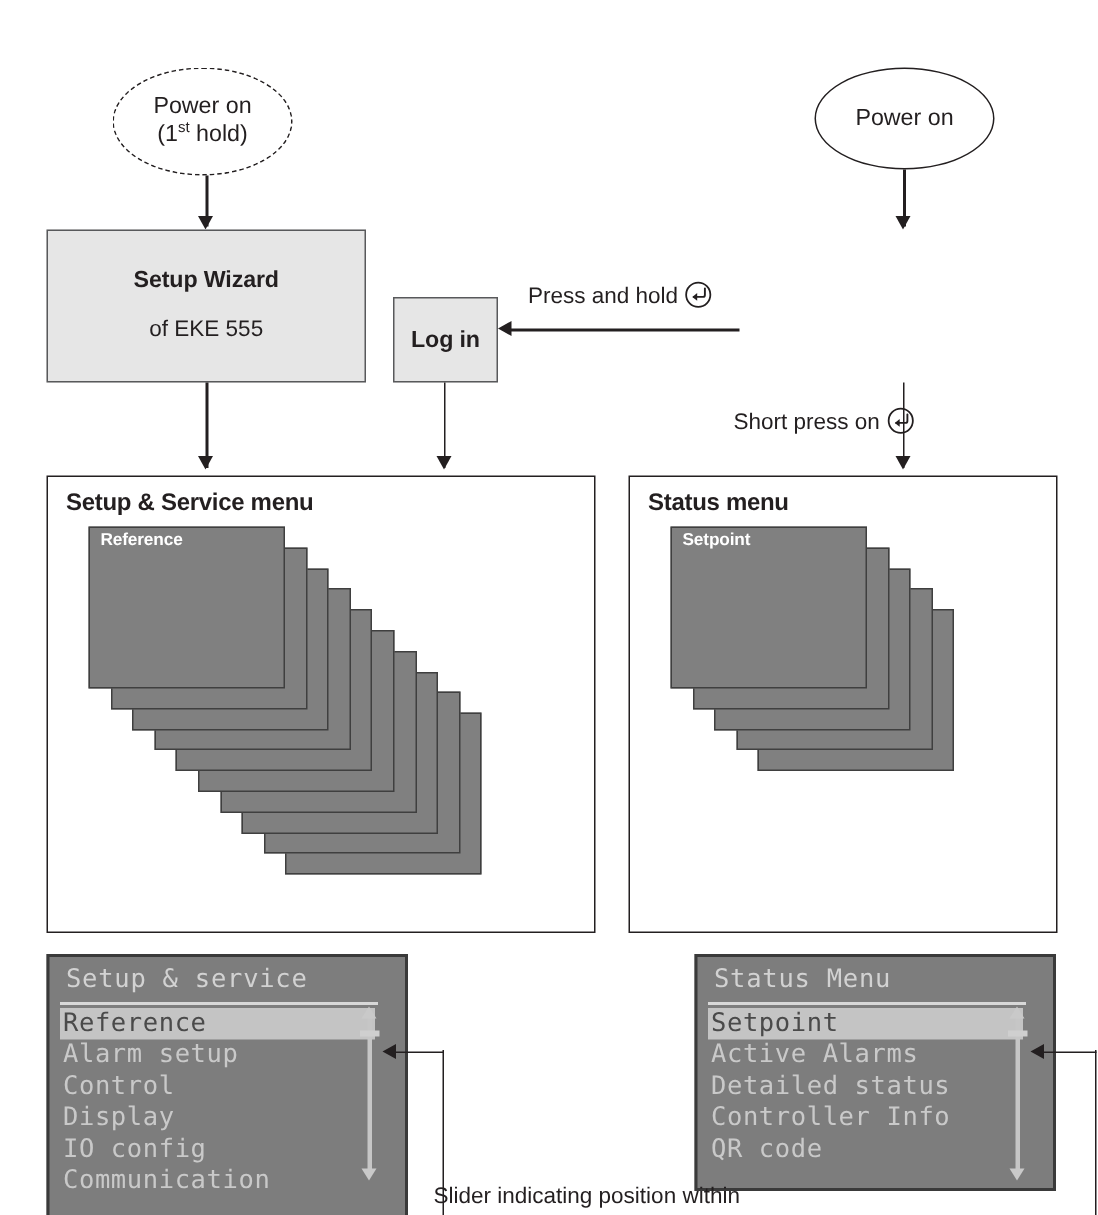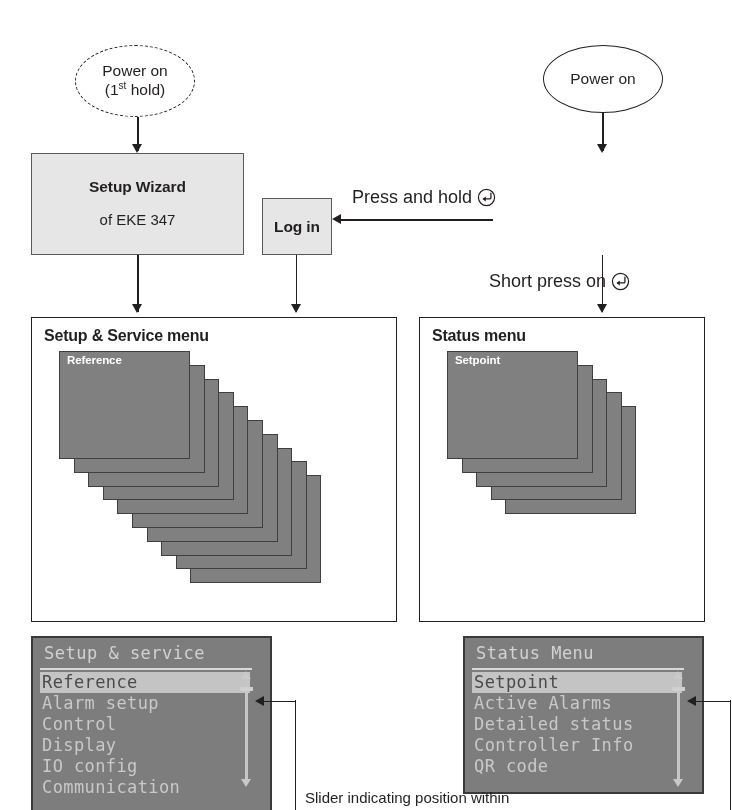--- a/index.html
+++ b/index.html
@@ -112,21 +112,21 @@
 
   
   .enter-icon {
     display: inline-block;
     vertical-align: -4px;
     width: 19px; height: 19px;
   }
 
   .edge-label {
     position: absolute;
-    font-size: 18px;
+    font-size: 15px;
     color: #231f20;
     white-space: nowrap;
   }
 
   
   .lcd {
     position: absolute;
     box-sizing: border-box;
     background: #7d7d7d;
     border: 2.5px solid #3a3a3a;
@@ -197,21 +197,21 @@
 
   <div class="vline" style="left:137px; top:78px; height:34px;"></div>
   <div class="arrow-down" style="left:132px; top:105px;"></div>
 
   <div class="vline" style="left:602px; top:74px; height:38px;"></div>
   <div class="arrow-down" style="left:597px; top:105px;"></div>
 
   <div class="pbox abs" style="left:31px; top:114px; width:213px; height:102px;">
     <div class="title">Setup Wizard</div>
     <div class="sub">
-      <div>of EKE 347</div>
+      <div>of EKE 555</div>
     </div>
   </div>
 
   <div class="pbox abs" style="left:262px; top:159px; width:70px; height:57px;">
     <div class="title">Log in</div>
   </div>
 
 
   <div class="hline" style="left:339px; top:180px; width:154px;"></div>
   <div class="arrow-left" style="left:332px; top:175px;"></div>
@@ -341,17 +341,17 @@
   <div class="arrow-left" style="left:255px; top:657px;"></div>
   <div class="hline" style="left:264px; top:661.5px; width:32px; height:1.4px;"></div>
   <div class="vline" style="left:294.5px; top:661px; width:1.4px; height:125px;"></div>
 
   <div class="arrow-left" style="left:687px; top:657px;"></div>
   <div class="hline" style="left:696px; top:661.5px; width:35px; height:1.4px;"></div>
   <div class="vline" style="left:729.5px; top:661px; width:1.4px; height:125px;"></div>
 
   <div class="hline" style="left:294.5px; top:785px; width:436px; height:1.4px;"></div>
 
-  <div class="caption-text" style="left:305px; top:749px; width:300px;">
+  <div class="caption-text" style="left:289px; top:749px; width:300px;">
     <div>Slider indicating position within</div>
   </div>
 
 </div>
 
 </body></html>

